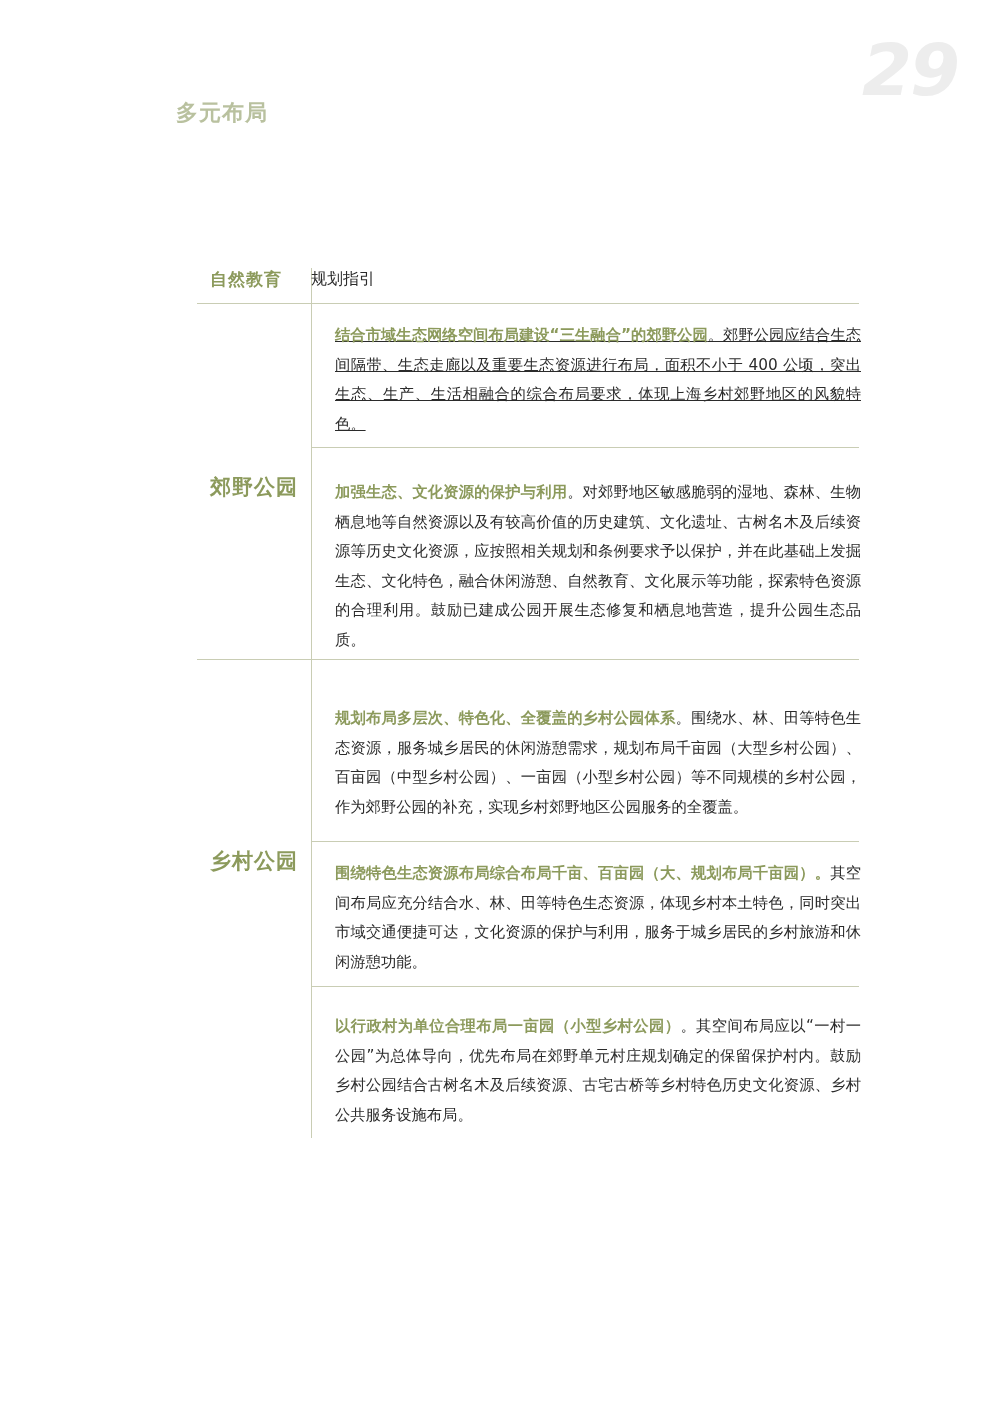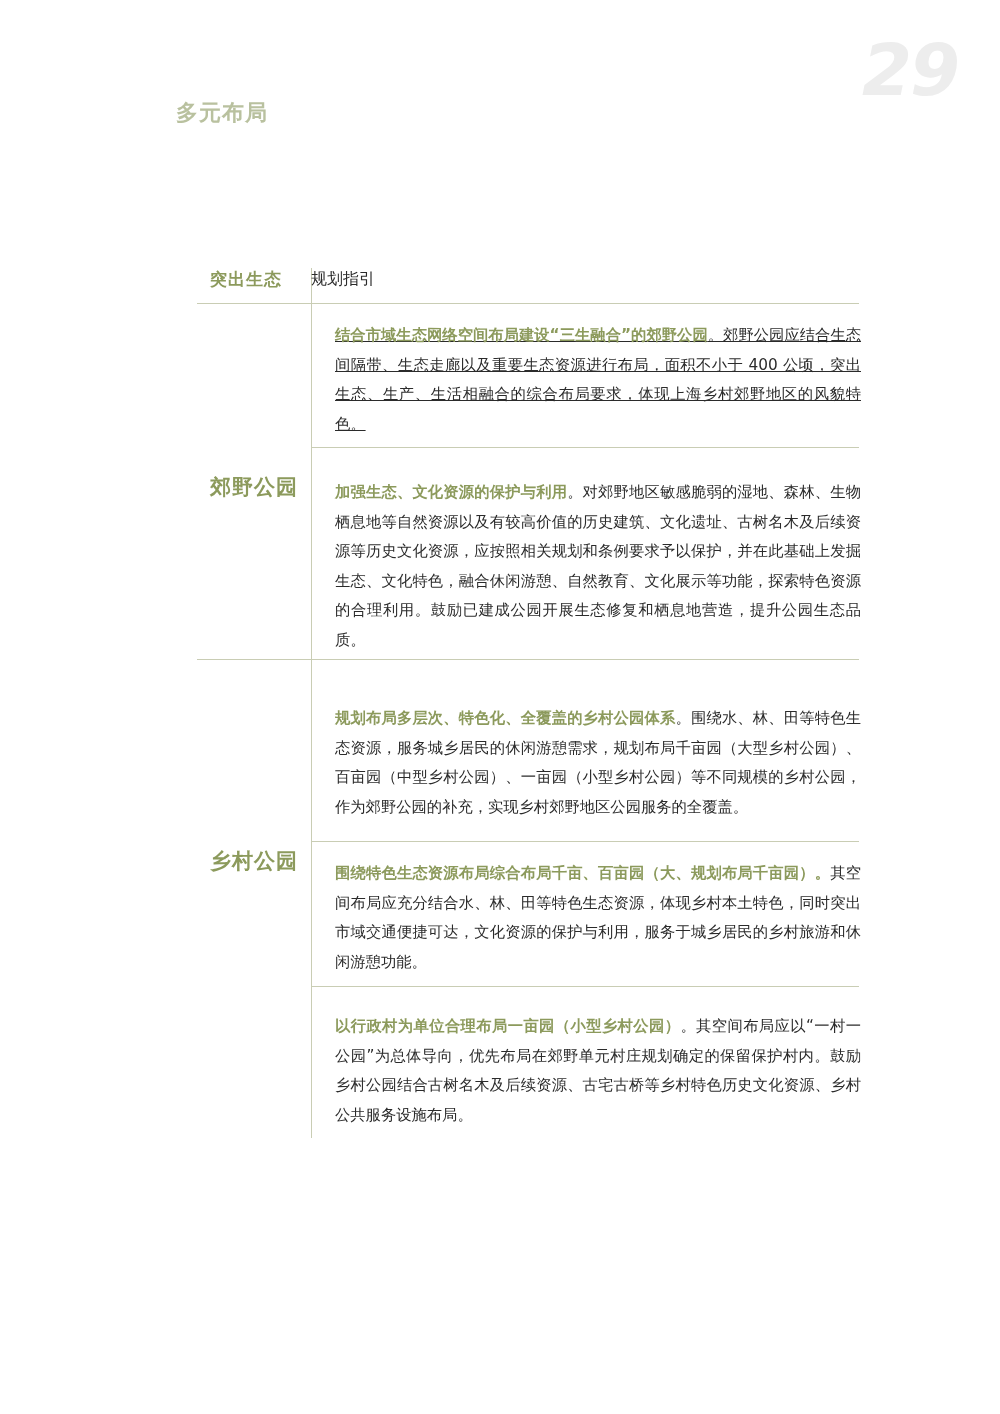--- a/index.html
+++ b/index.html
@@ -122,21 +122,21 @@
 <div class="page-number">29</div>
 
 <div class="section-title">多元布局</div>
 
 <div class="lead">
 </div>
 
 <div>
   <div class="tbl-vline"></div>
 
-  <div class="col-head-type">突出生态</div>
+  <div class="col-head-type">自然教育</div>
   <div class="col-head-guide">规划指引</div>
 
   <div class="hline" style="left:197px; width:662px; top:303px;"></div>
 
   <div class="row-label" style="top:474px;">郊野公园</div>
 
   <div class="cell" style="top:321px;text-decoration:underline;">
     <span class="hl">结合市域生态网络空间布局建设“三生融合”的郊野公园</span><span>。郊野公园应结合生态间隔带、生态走廊以及重要生态资源进行布局，面积不小于 400 公顷，突出生态、生产、生活相融合的综合布局要求，体现上海乡村郊野地区的风貌特色。</span>
   </div>
 

